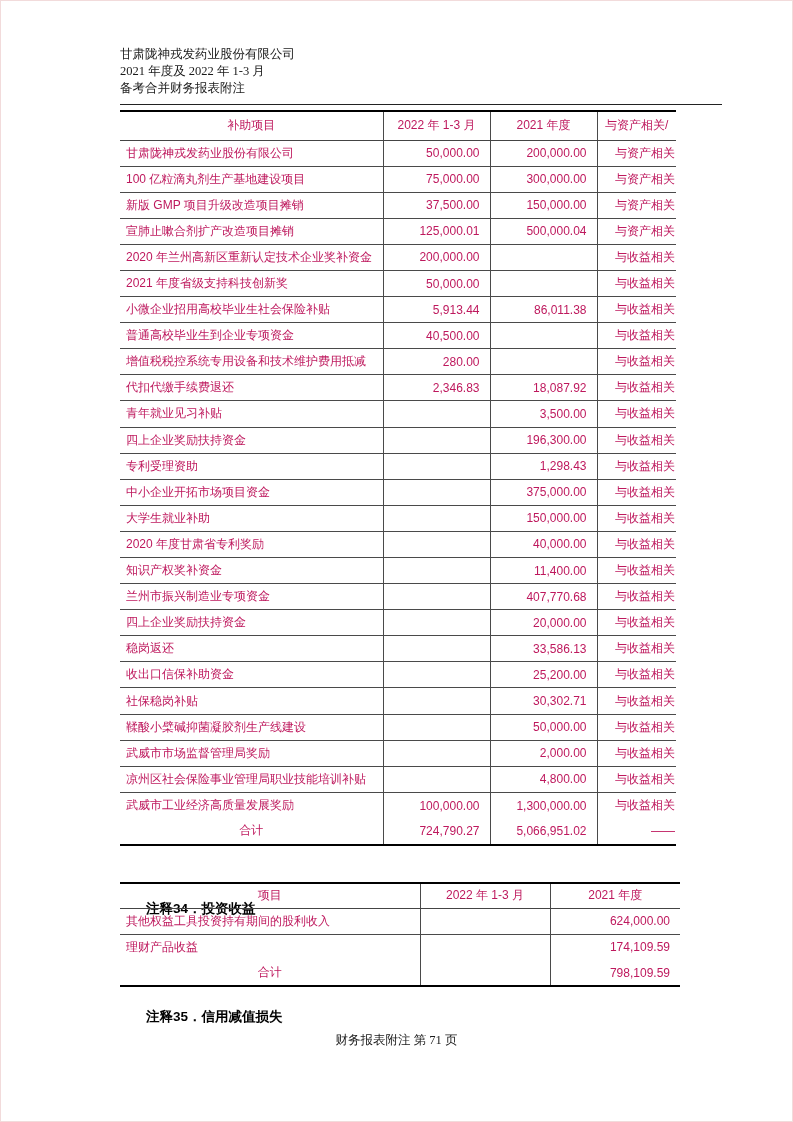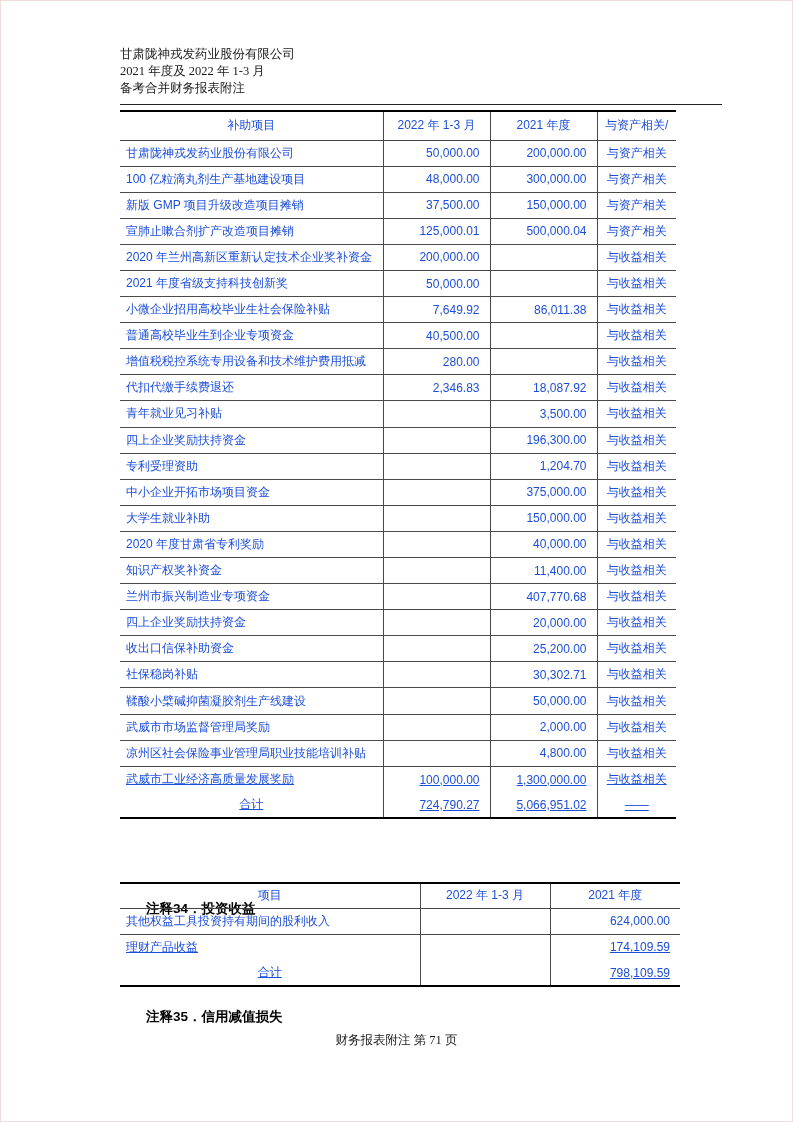--- a/index.html
+++ b/index.html
@@ -4,33 +4,33 @@
 <style>
   html,body{margin:0;padding:0;}
   body{
     width:793px;height:1122px;position:relative;background:#ffffff;
     font-family:"Liberation Serif", serif;color:#1a1a1a;overflow:hidden;
   }
   .page-edge{position:absolute;inset:0;border:1px solid #f2dbdb;pointer-events:none;}
   .doc-header{position:absolute;left:120px;top:46px;font-size:12.5px;line-height:17px;}
   .header-rule{position:absolute;left:120px;top:104px;width:602px;height:0;border-top:1.6px solid #222;}
   .tbl-wrap{position:absolute;}
-  table{border-collapse:collapse;table-layout:fixed;font-size:12px;color:#1d4ed8;
+  table{border-collapse:collapse;table-layout:fixed;font-size:12px;color:#be185d;
         font-family:"Liberation Sans", sans-serif;border-top:2.2px solid #000;border-bottom:2.4px solid #000;}
   th,td{overflow:hidden;white-space:nowrap;}
   th{font-weight:normal;text-align:center;}
   thead tr{height:29px;}
   tbody tr{height:26.1px;}
   thead th{border-bottom:1px solid #444;}
   tbody td{border-bottom:1px solid #4a4a4a;}
-  tbody tr:last-child td{border-bottom:none;text-decoration:underline;}
+  tbody tr:last-child td{border-bottom:none;}
   th + th, td + td{border-left:1px solid #4a4a4a;}
   td.c-item{text-align:left;padding-left:6px;}
   td.c-num{text-align:right;padding-right:10px;}
-  td.c-rel{text-align:center;}
+  td.c-rel{text-align:right;}
   td.c-total{text-align:center;}
   .note-title{position:absolute;left:146px;font-family:"Liberation Sans", sans-serif;
               font-weight:bold;font-size:13.5px;color:#000;}
   .doc-footer{position:absolute;left:0;top:1032px;width:100%;text-align:center;
               font-size:12.5px;color:#1a1a1a;}
   #tbl2{border-top:2.2px solid #000;}
   #tbl2 thead tr{height:25px;}
 </style>
 </head>
 <body>
@@ -64,21 +64,21 @@
 
         <tr>
           <td class="c-item">甘肃陇神戎发药业股份有限公司</td>
           <td class="c-num">50,000.00</td>
           <td class="c-num">200,000.00</td>
           <td class="c-rel">与资产相关</td>
         </tr>
 
         <tr>
           <td class="c-item">100 亿粒滴丸剂生产基地建设项目</td>
-          <td class="c-num">48,000.00</td>
+          <td class="c-num">75,000.00</td>
           <td class="c-num">300,000.00</td>
           <td class="c-rel">与资产相关</td>
         </tr>
 
         <tr>
           <td class="c-item">新版 GMP 项目升级改造项目摊销</td>
           <td class="c-num">37,500.00</td>
           <td class="c-num">150,000.00</td>
           <td class="c-rel">与资产相关</td>
         </tr>
@@ -99,21 +99,21 @@
 
         <tr>
           <td class="c-item">2021 年度省级支持科技创新奖</td>
           <td class="c-num">50,000.00</td>
           <td class="c-num"></td>
           <td class="c-rel">与收益相关</td>
         </tr>
 
         <tr>
           <td class="c-item">小微企业招用高校毕业生社会保险补贴</td>
-          <td class="c-num">7,649.92</td>
+          <td class="c-num">5,913.44</td>
           <td class="c-num">86,011.38</td>
           <td class="c-rel">与收益相关</td>
         </tr>
 
         <tr>
           <td class="c-item">普通高校毕业生到企业专项资金</td>
           <td class="c-num">40,500.00</td>
           <td class="c-num"></td>
           <td class="c-rel">与收益相关</td>
         </tr>
@@ -142,21 +142,21 @@
         <tr>
           <td class="c-item">四上企业奖励扶持资金</td>
           <td class="c-num"></td>
           <td class="c-num">196,300.00</td>
           <td class="c-rel">与收益相关</td>
         </tr>
 
         <tr>
           <td class="c-item">专利受理资助</td>
           <td class="c-num"></td>
-          <td class="c-num">1,204.70</td>
+          <td class="c-num">1,298.43</td>
           <td class="c-rel">与收益相关</td>
         </tr>
 
         <tr>
           <td class="c-item">中小企业开拓市场项目资金</td>
           <td class="c-num"></td>
           <td class="c-num">375,000.00</td>
           <td class="c-rel">与收益相关</td>
         </tr>
 
@@ -188,20 +188,26 @@
           <td class="c-rel">与收益相关</td>
         </tr>
 
         <tr>
           <td class="c-item">四上企业奖励扶持资金</td>
           <td class="c-num"></td>
           <td class="c-num">20,000.00</td>
           <td class="c-rel">与收益相关</td>
         </tr>
 
+        <tr>
+          <td class="c-item">稳岗返还</td>
+          <td class="c-num"></td>
+          <td class="c-num">33,586.13</td>
+          <td class="c-rel">与收益相关</td>
+        </tr>
 
         <tr>
           <td class="c-item">收出口信保补助资金</td>
           <td class="c-num"></td>
           <td class="c-num">25,200.00</td>
           <td class="c-rel">与收益相关</td>
         </tr>
 
         <tr>
           <td class="c-item">社保稳岗补贴</td>

